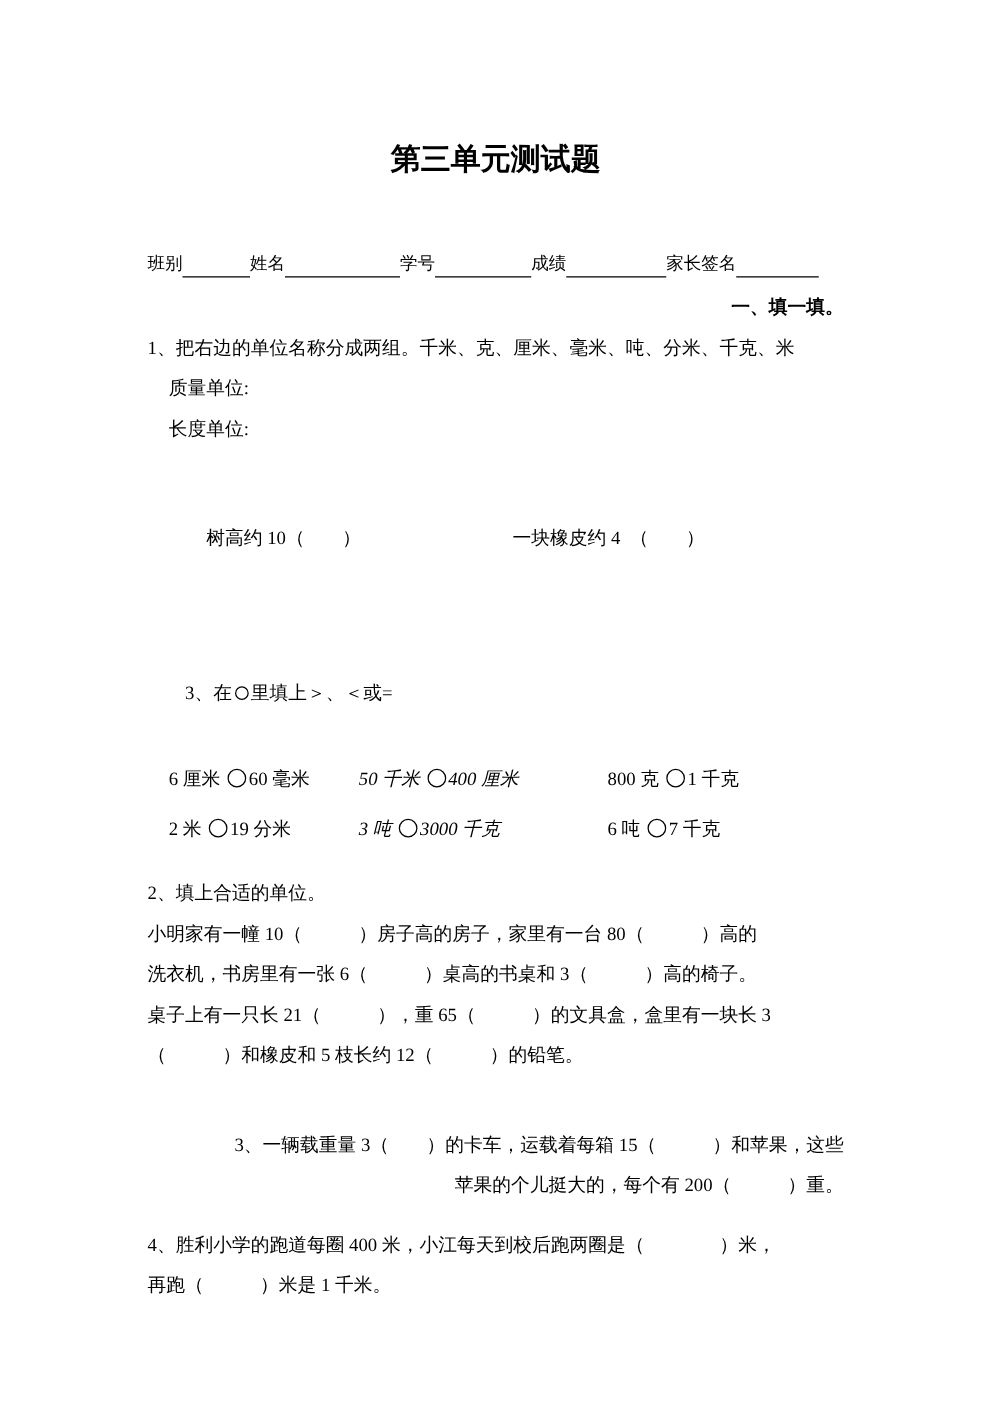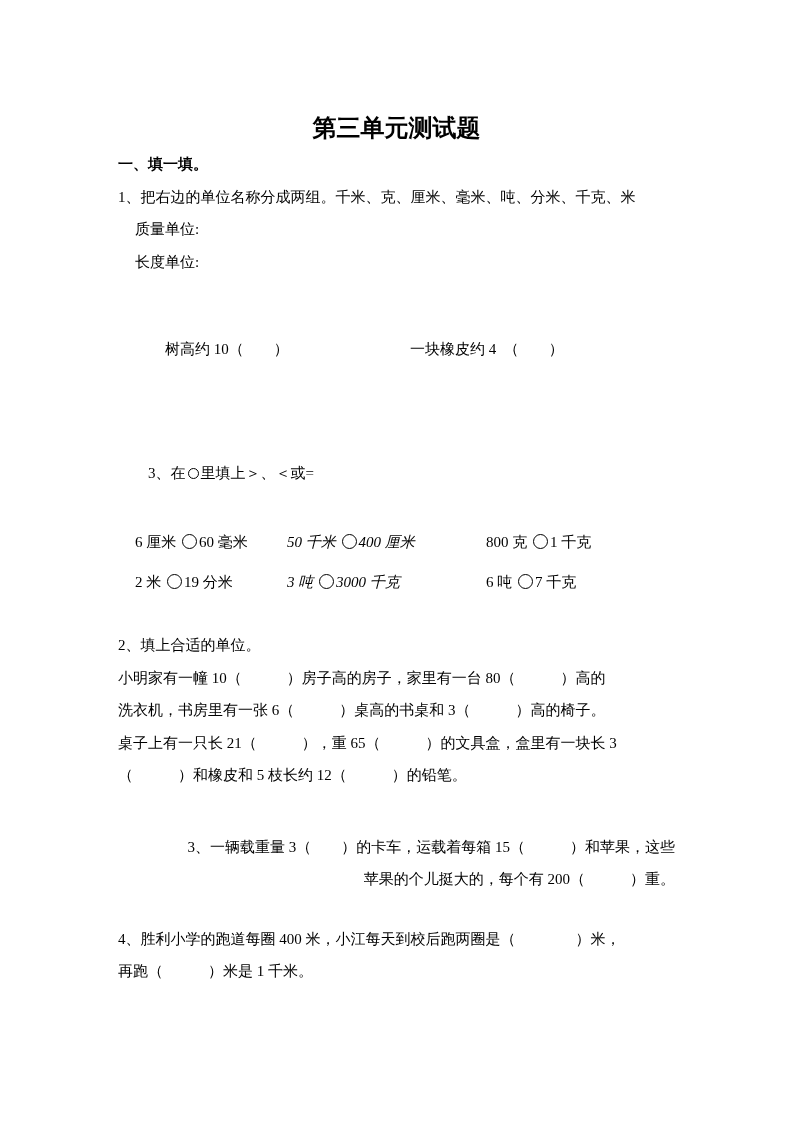--- a/index.html
+++ b/index.html
@@ -13,24 +13,24 @@
     padding-top:116px; text-align:center;
     font-size:24px; font-weight:bold; line-height:24px;
   }
   .content { padding:0 118px; }
   .header-line { margin-top:62px; font-size:14px; line-height:20px; white-space:nowrap; }
   .blank { display:inline-block; border-bottom:1px solid #000; height:15px; vertical-align:bottom; }
   .w54{width:54px} .w92{width:92px} .w77{width:77px} .w80{width:80px} .w66{width:66px}
   .line { line-height:32.5px; white-space:pre-wrap; }
   .indent { padding-left:17px; }
   .bold { font-weight:bold; }
-  .sec-head { margin-top:8px; }
+  .sec-head { margin-top:8px;text-align:right; }
   .gap-sm { margin-top:22px; }
   .gap-md { margin-top:27px; }
-  .gap-lg { margin-top:27px; }
+  .gap-lg { margin-top:15px; }
   .gap-xl { margin-top:39px;text-align:right; }
   .pair-line .pair-first { display:inline-block; width:245px; }
   .cmp-row { display:flex; line-height:40px; padding-left:17px; white-space:pre; }
   .cmp-cell-1 { width:152px; }
   .cmp-cell-2 { width:199px;font-style:italic; }
   .cmp-cell-3 { flex:1; }
   .circle {
     display:inline-block; width:15px; height:15px;
     border:1.3px solid #000; border-radius:50%;
     vertical-align:-2px; margin:0 2px;
@@ -38,20 +38,23 @@
 </style>
 </head>
 <body>
 
 <div class="page">
 
   <h1 class="title">第三单元测试题</h1>
 
   <div class="content">
 
+    <div class="header-line">
+      <span>班别</span><span class="blank w54"></span><span>姓名</span><span class="blank w92"></span><span>学号</span><span class="blank w77"></span><span>成绩</span><span class="blank w80"></span><span>家长签名</span><span class="blank w66"></span>
+    </div>
 
     <div class="line bold sec-head">一、填一填。</div>
 
     <div>
       <div class="line">1、把右边的单位名称分成两组。千米、克、厘米、毫米、吨、分米、千克、米</div>
       <div class="line indent">质量单位:</div>
       <div class="line indent">长度单位:</div>
     </div>
 
     <div class="gap-sm">

